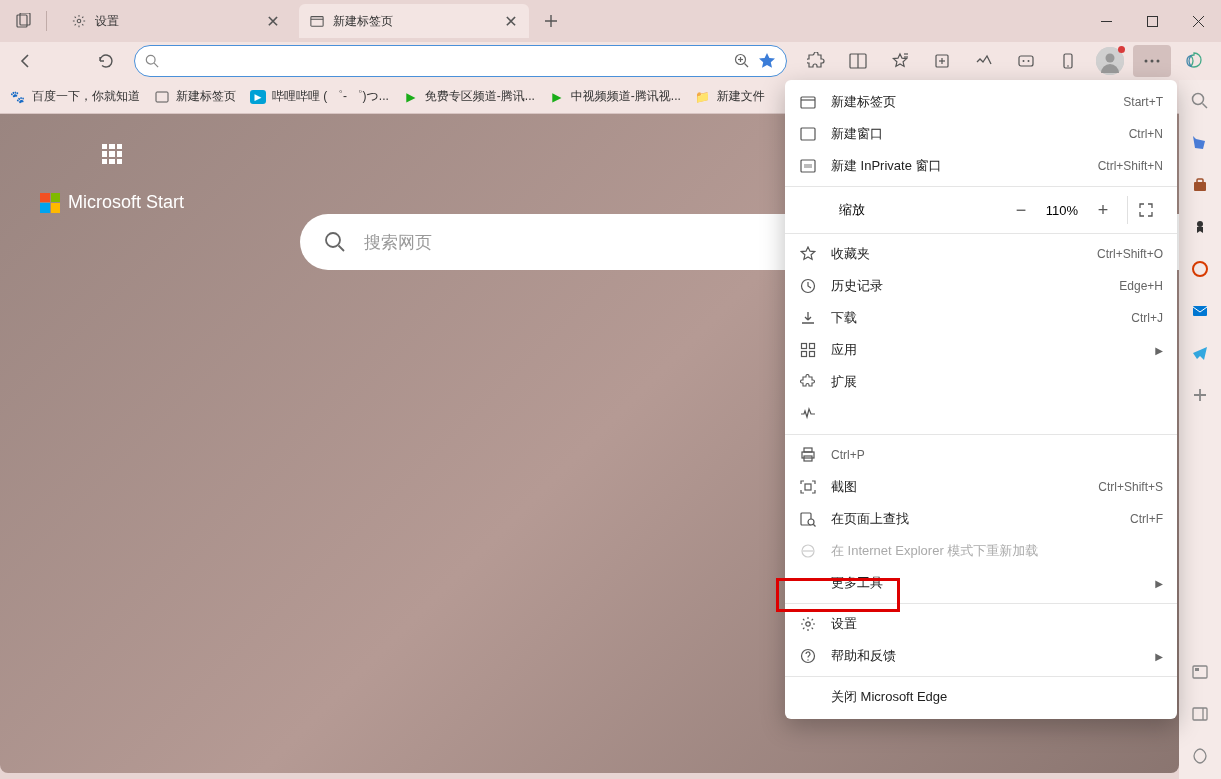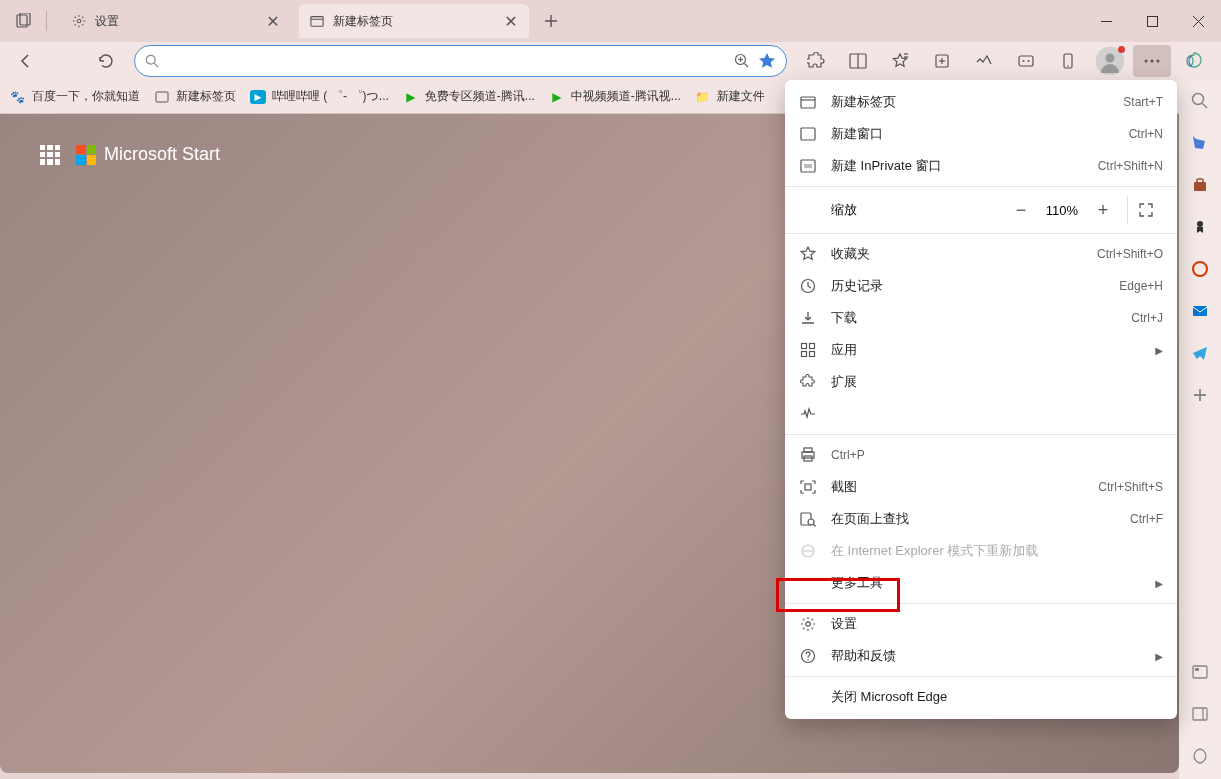--- a/index.html
+++ b/index.html
@@ -32,21 +32,21 @@
 .avatar { width: 28px; height: 28px; border-radius: 50%; background: #ccc; position: relative; }
 .avatar::after { content: ''; position: absolute; top: -1px; right: -1px; width: 7px; height: 7px; background: #d83b3b; border-radius: 50%; }
 
 
 .bookmarks { height: 34px; background: #f3e5e3; display: flex; align-items: center; padding: 0 10px; gap: 14px; border-bottom: 1px solid #d8c5c3; }
 .bookmark { display: flex; align-items: center; gap: 6px; font-size: 12px; color: #333; cursor: pointer; }
 .bm-icon { width: 16px; height: 16px; display: flex; align-items: center; justify-content: center; }
 
 
 .content { position: absolute; top: 114px; left: 0; right: 42px; bottom: 6px; background: linear-gradient(135deg, #9a8580 0%, #b59a94 50%, #8a7570 100%); border-radius: 0 0 8px 8px; }
-.ms-header { position: absolute; top: 30px; left: 40px; display: flex; align-items: center; gap: 16px; }
+.ms-header { position: absolute; top: 30px; left: 40px; display: flex; align-items: center; gap: 28px; flex-direction: column; }
 .apps-grid { width: 20px; height: 20px; display: grid; grid-template-columns: repeat(3, 1fr); gap: 2px; cursor: pointer; }
 .apps-grid span { background: #fff; }
 .ms-logo { display: flex; align-items: center; gap: 8px; }
 .ms-squares { width: 20px; height: 20px; display: grid; grid-template-columns: 1fr 1fr; gap: 1px; }
 .ms-sq1 { background: #f25022; } .ms-sq2 { background: #7fba00; } .ms-sq3 { background: #00a4ef; } .ms-sq4 { background: #ffb900; }
 .ms-text { color: #fff; font-size: 18px; font-weight: 500; }
 .search-box { position: absolute; top: 100px; left: 300px; right: 0; height: 56px; background: #fff; border-radius: 28px 0 0 28px; display: flex; align-items: center; padding: 0 24px; }
 .search-icon { color: #666; margin-right: 18px; }
 .search-ph { color: #999; font-size: 17px; }
 
@@ -58,21 +58,21 @@
 .dropdown { position: absolute; top: 80px; right: 44px; width: 392px; background: #fff; border-radius: 6px; box-shadow: 0 8px 24px rgba(0,0,0,0.25); padding: 6px 0; z-index: 100; }
 .menu-item { display: flex; align-items: center; height: 32px; padding: 0 14px; font-size: 13px; color: #222; cursor: pointer; }
 .menu-item.disabled { color: #aaa; cursor: default; }
 .menu-icon { width: 18px; height: 18px; margin-right: 14px; display: flex; align-items: center; justify-content: center; color: #555; }
 .menu-item.disabled .menu-icon { color: #ccc; }
 .menu-label { flex: 1; }
 .menu-shortcut { font-size: 12px; color: #666; }
 .menu-arrow { color: #666; font-size: 10px; }
 .menu-sep { height: 1px; background: #e5e5e5; margin: 4px 0; }
 .zoom-row { display: flex; align-items: center; height: 38px; padding: 0 14px; }
-.zoom-label { margin-left: 32px; font-size: 13px; flex: 1; }
+.zoom-label { margin-left: 40px; font-size: 13px; flex: 1; }
 .zoom-btn { width: 32px; height: 28px; display: flex; align-items: center; justify-content: center; cursor: pointer; font-size: 18px; color: #555; }
 .zoom-val { width: 50px; text-align: center; font-size: 13px; }
 .zoom-full { width: 36px; height: 28px; display: flex; align-items: center; justify-content: center; border-left: 1px solid #e0e0e0; margin-left: 8px; cursor: pointer; }
 .highlight-box { position: absolute; border: 3px solid #d00; pointer-events: none; z-index: 200; }
 
 svg { display: block; }
 </style>
 </head>
 <body>
 
@@ -276,20 +276,29 @@
     <div class="ms-logo">
       <div class="ms-squares">
           <div class="ms-sq1"></div>
           <div class="ms-sq2"></div>
           <div class="ms-sq3"></div>
           <div class="ms-sq4"></div>
         </div>
       <span class="ms-text">Microsoft Start</span>
     </div>
   </div>
+  <div class="search-box">
+    <span class="search-icon">
+        <svg width="22" height="22" viewBox="0 0 22 22">
+          <circle cx="9" cy="9" r="7" fill="none" stroke="#666" stroke-width="1.8"></circle>
+          <line x1="14.5" y1="14.5" x2="20" y2="20" stroke="#666" stroke-width="1.8"></line>
+        </svg>
+      </span>
+    <span class="search-ph">搜索网页</span>
+  </div>
 </div>
 
 <div class="sidebar">
   <div class="side-icon">
       <svg width="18" height="18" viewBox="0 0 18 18">
         <circle cx="7" cy="7" r="5.5" fill="none" stroke="#888" stroke-width="1.5"></circle>
         <line x1="11.5" y1="11.5" x2="16" y2="16" stroke="#888" stroke-width="1.5"></line>
       </svg>
     </div>
   <div class="side-icon">

